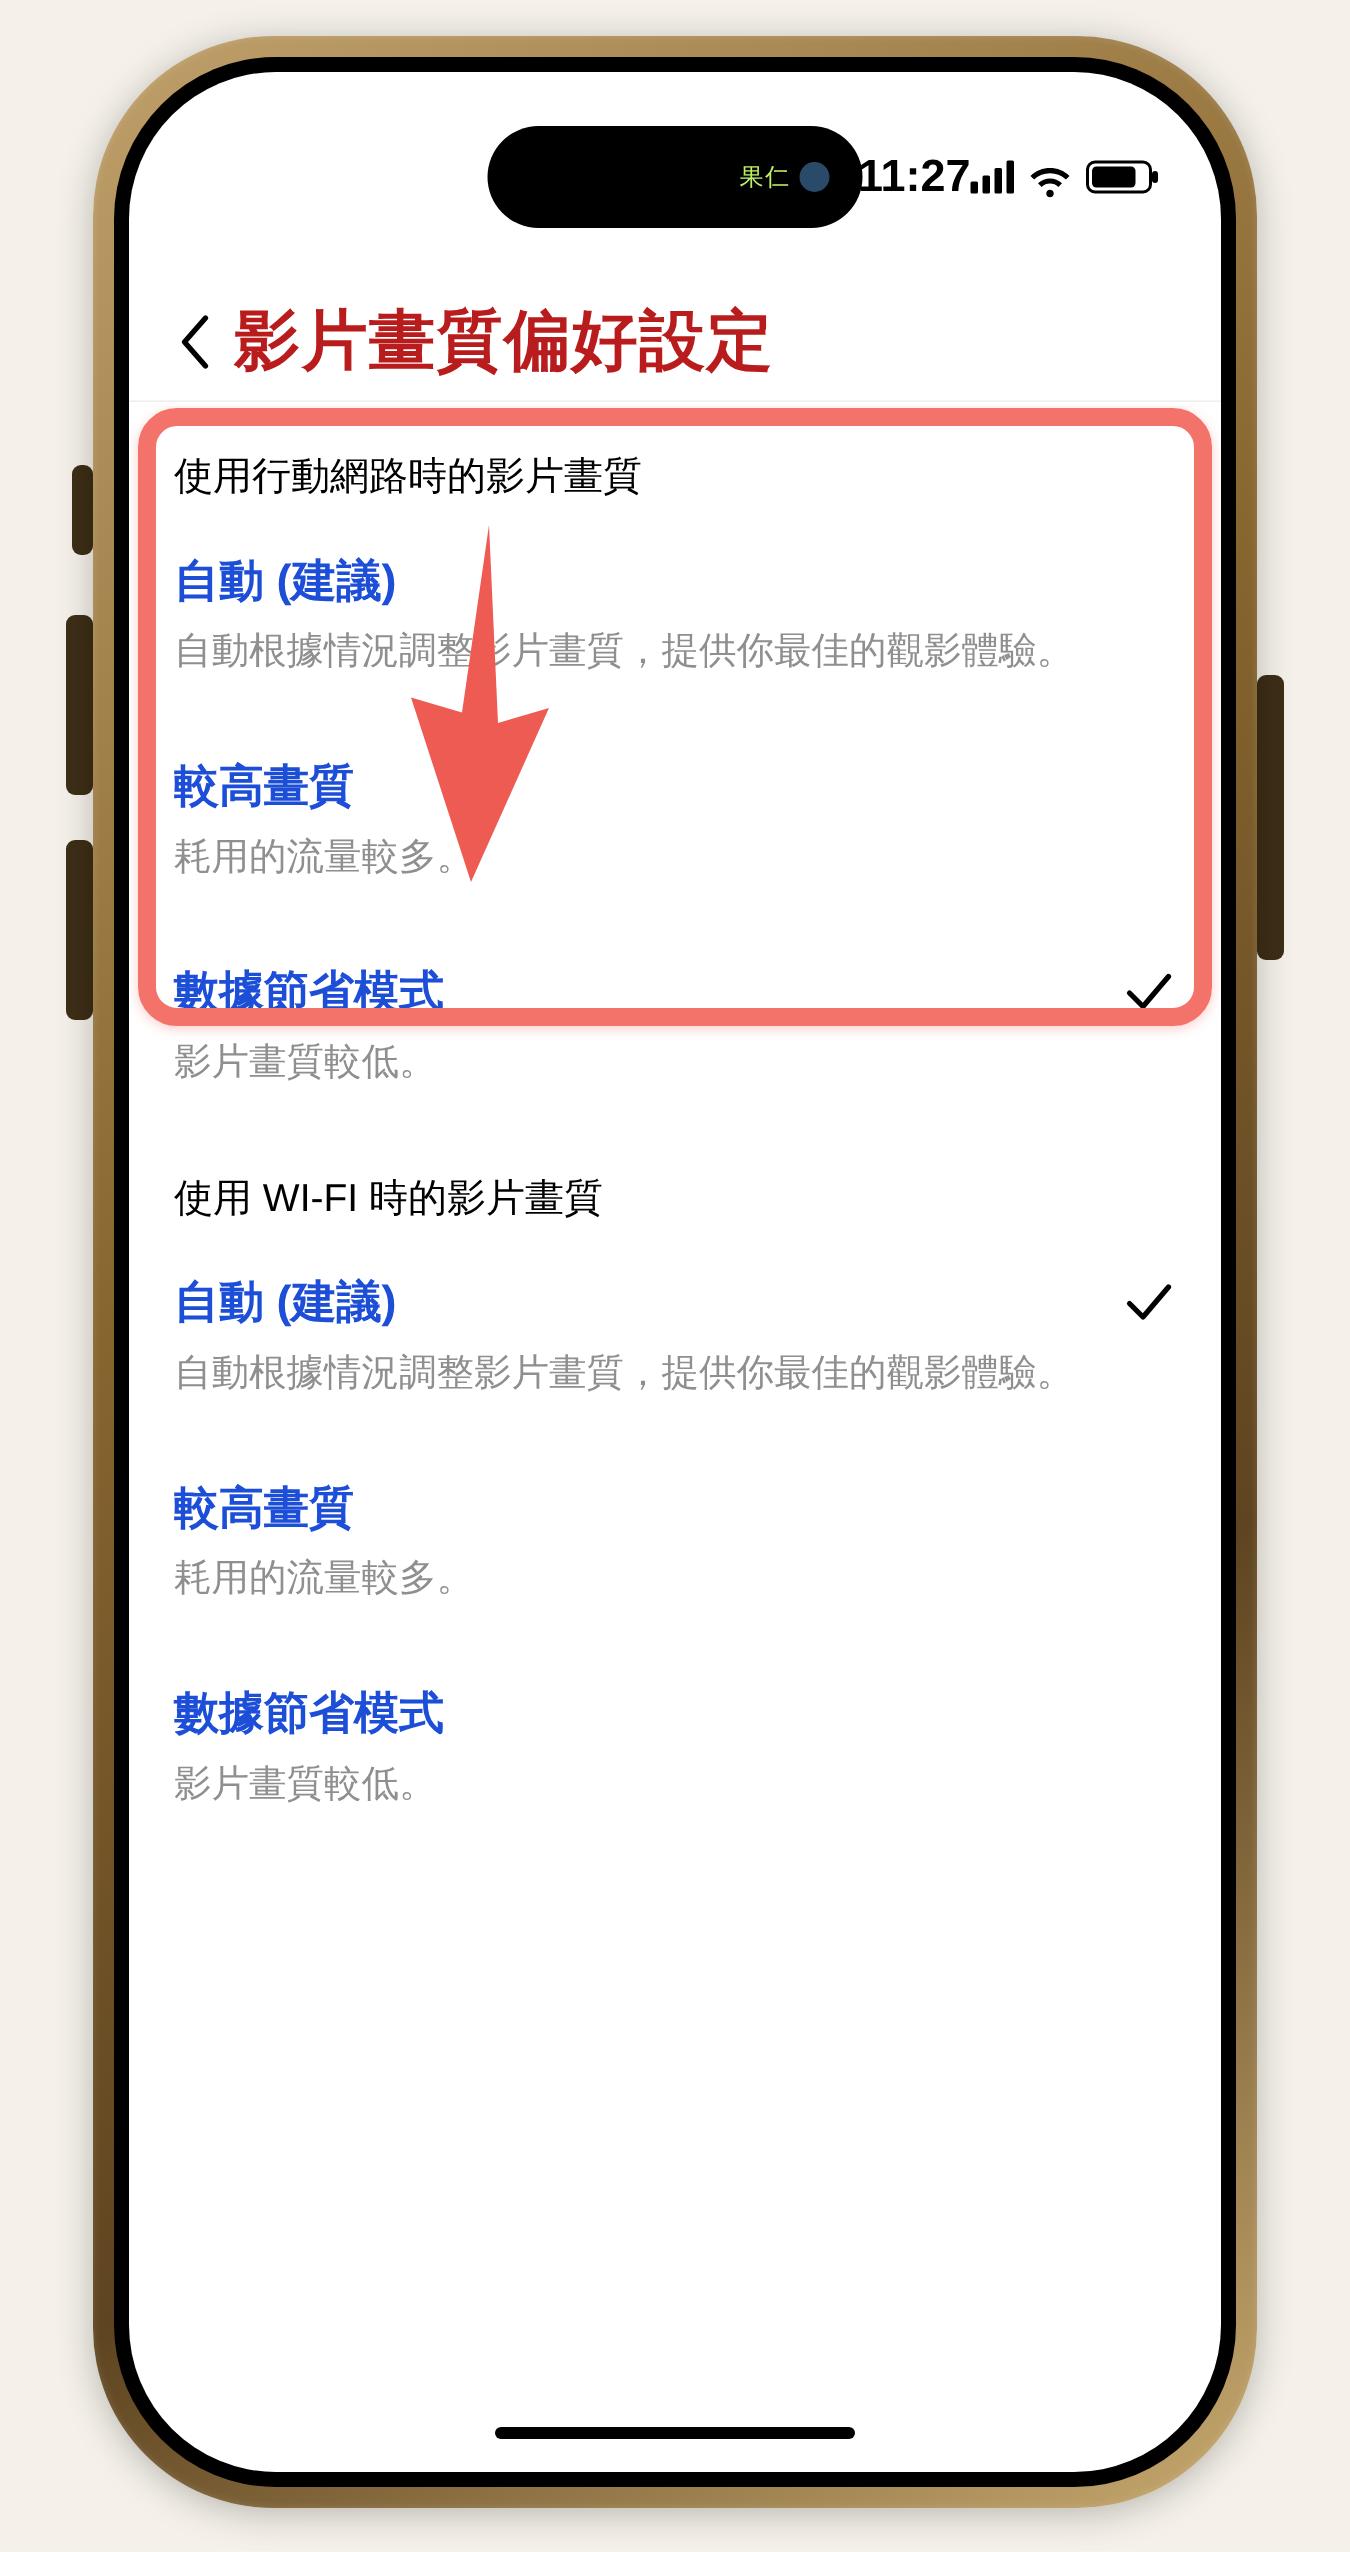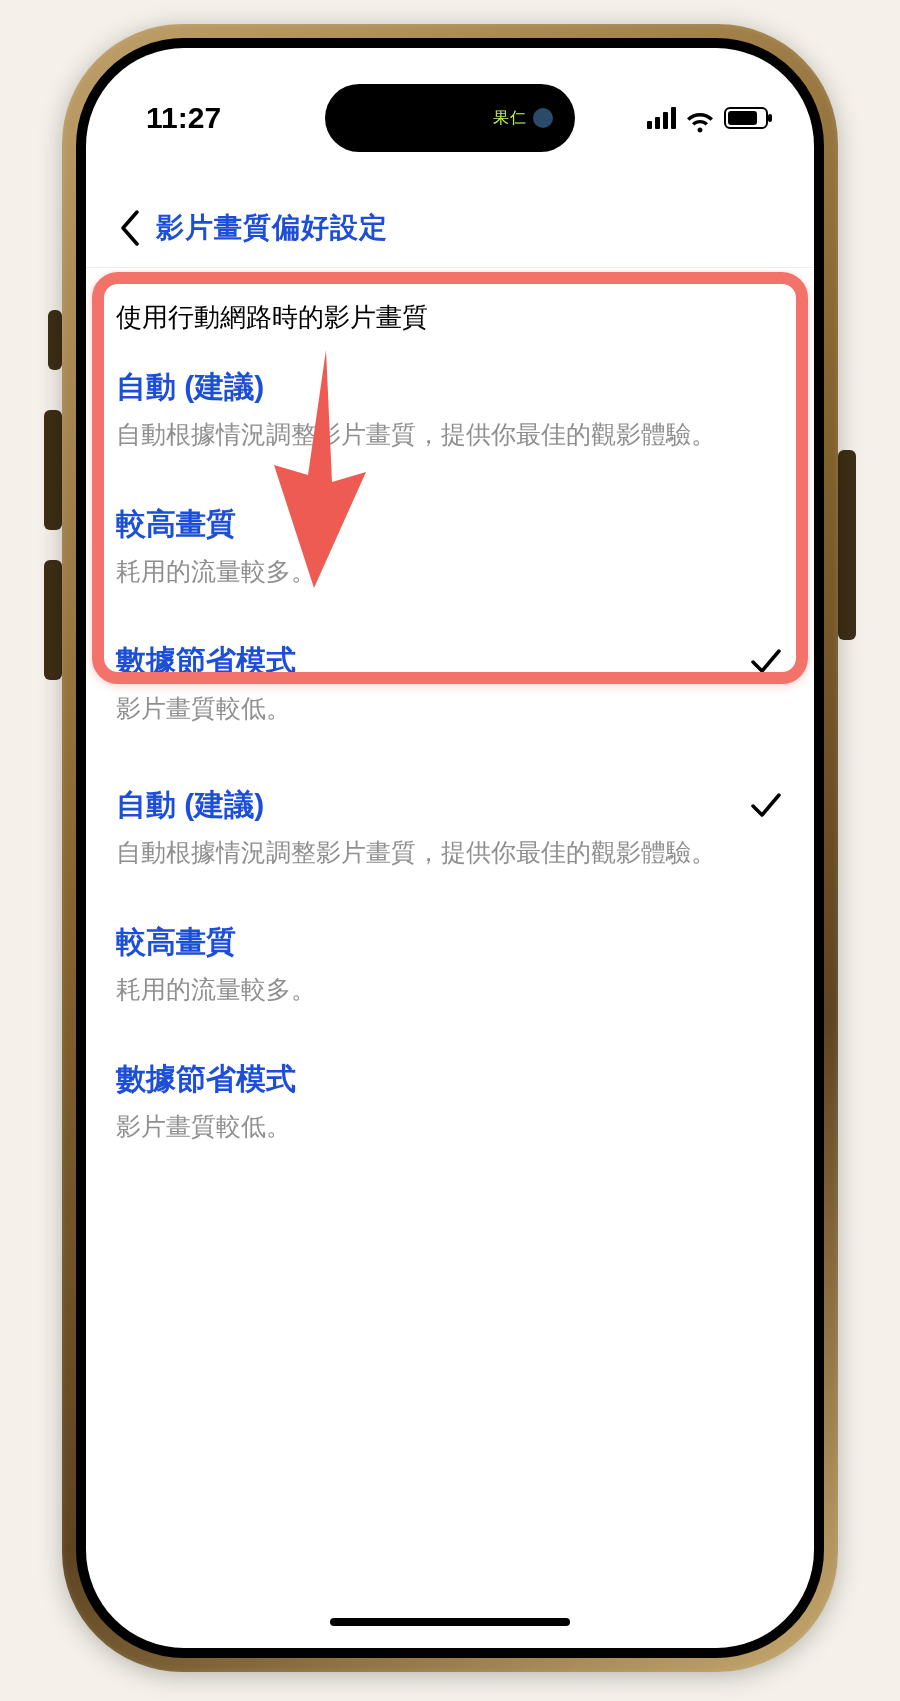--- a/index.html
+++ b/index.html
@@ -77,21 +77,21 @@
     background: #2a4a6a;
   }
 
   
   .statusbar {
     position: absolute;
     top: 40px; left: 0; right: 0;
     height: 60px;
     display: flex;
     align-items: center;
-    justify-content: space-between;
+    justify-content: flex-end;
     padding: 0 46px 0 60px;
     font-weight: 700;
     font-size: 30px;
     color: #000;
   }
   .status-right { display: flex; align-items: center; gap: 10px; }
   .cell-bars { display: flex; align-items: flex-end; gap: 3px; height: 22px; }
   .cell-bars span { width: 5px; background: #000; border-radius: 1px; }
   .cell-bars span:nth-child(1){height:8px}
   .cell-bars span:nth-child(2){height:12px}
@@ -111,21 +111,21 @@
     align-items: center;
     padding: 0 20px 0 24px;
     border-bottom: 1px solid #eee;
   }
   .chevron-back {
     width: 40px; height: 40px;
     display: inline-flex; align-items: center; justify-content: center;
     margin-right: 6px;
   }
   .chevron-back svg { width: 22px; height: 36px; }
-  .nav-title { font-size: 28px; font-weight: 700; letter-spacing: 1px; color: #1d4ed8; text-align: right; }
+  .nav-title { font-size: 44px; font-weight: 700; letter-spacing: 1px; color: #b91c1c; text-align: right; }
 
   
   .content {
     position: absolute;
     top: 222px; left: 0; right: 0; bottom: 0;
     overflow: hidden;
   }
 
   .section { padding-top: 8px; }
   .section-header {
@@ -250,20 +250,21 @@
               <div class="option-desc">影片畫質較低。</div>
               <span class="check">
                 <svg viewBox="0 0 36 36">
                     <polyline points="5,19 14,28 31,8" fill="none" stroke="#000" stroke-width="3.5" stroke-linecap="round" stroke-linejoin="round"></polyline>
                   </svg>
               </span>
             </div>
           </div>
 
           <div class="section">
+            <div class="section-header">使用 WI-FI 時的影片畫質</div>
 
             <div class="option">
               <div class="option-title">自動 (建議)</div>
               <div class="option-desc">自動根據情況調整影片畫質，提供你最佳的觀影體驗。</div>
               <span class="check">
                 <svg viewBox="0 0 36 36">
                     <polyline points="5,19 14,28 31,8" fill="none" stroke="#000" stroke-width="3.5" stroke-linecap="round" stroke-linejoin="round"></polyline>
                   </svg>
               </span>
             </div>

